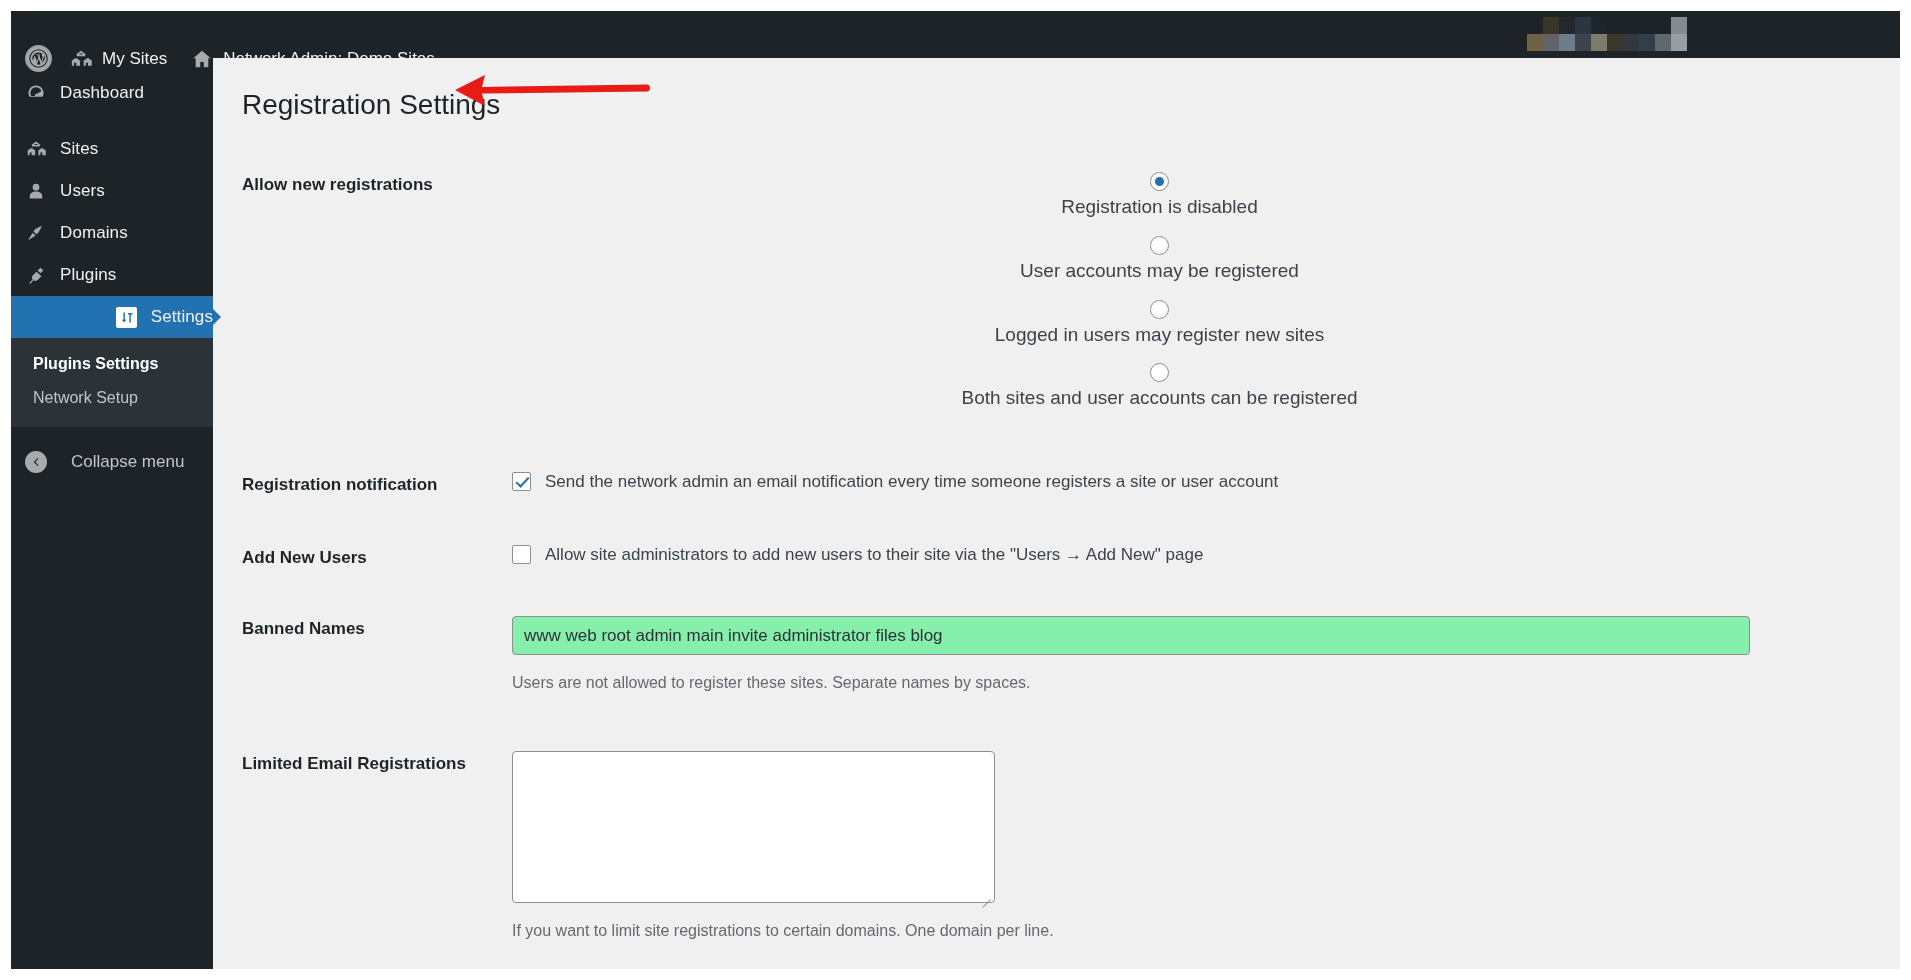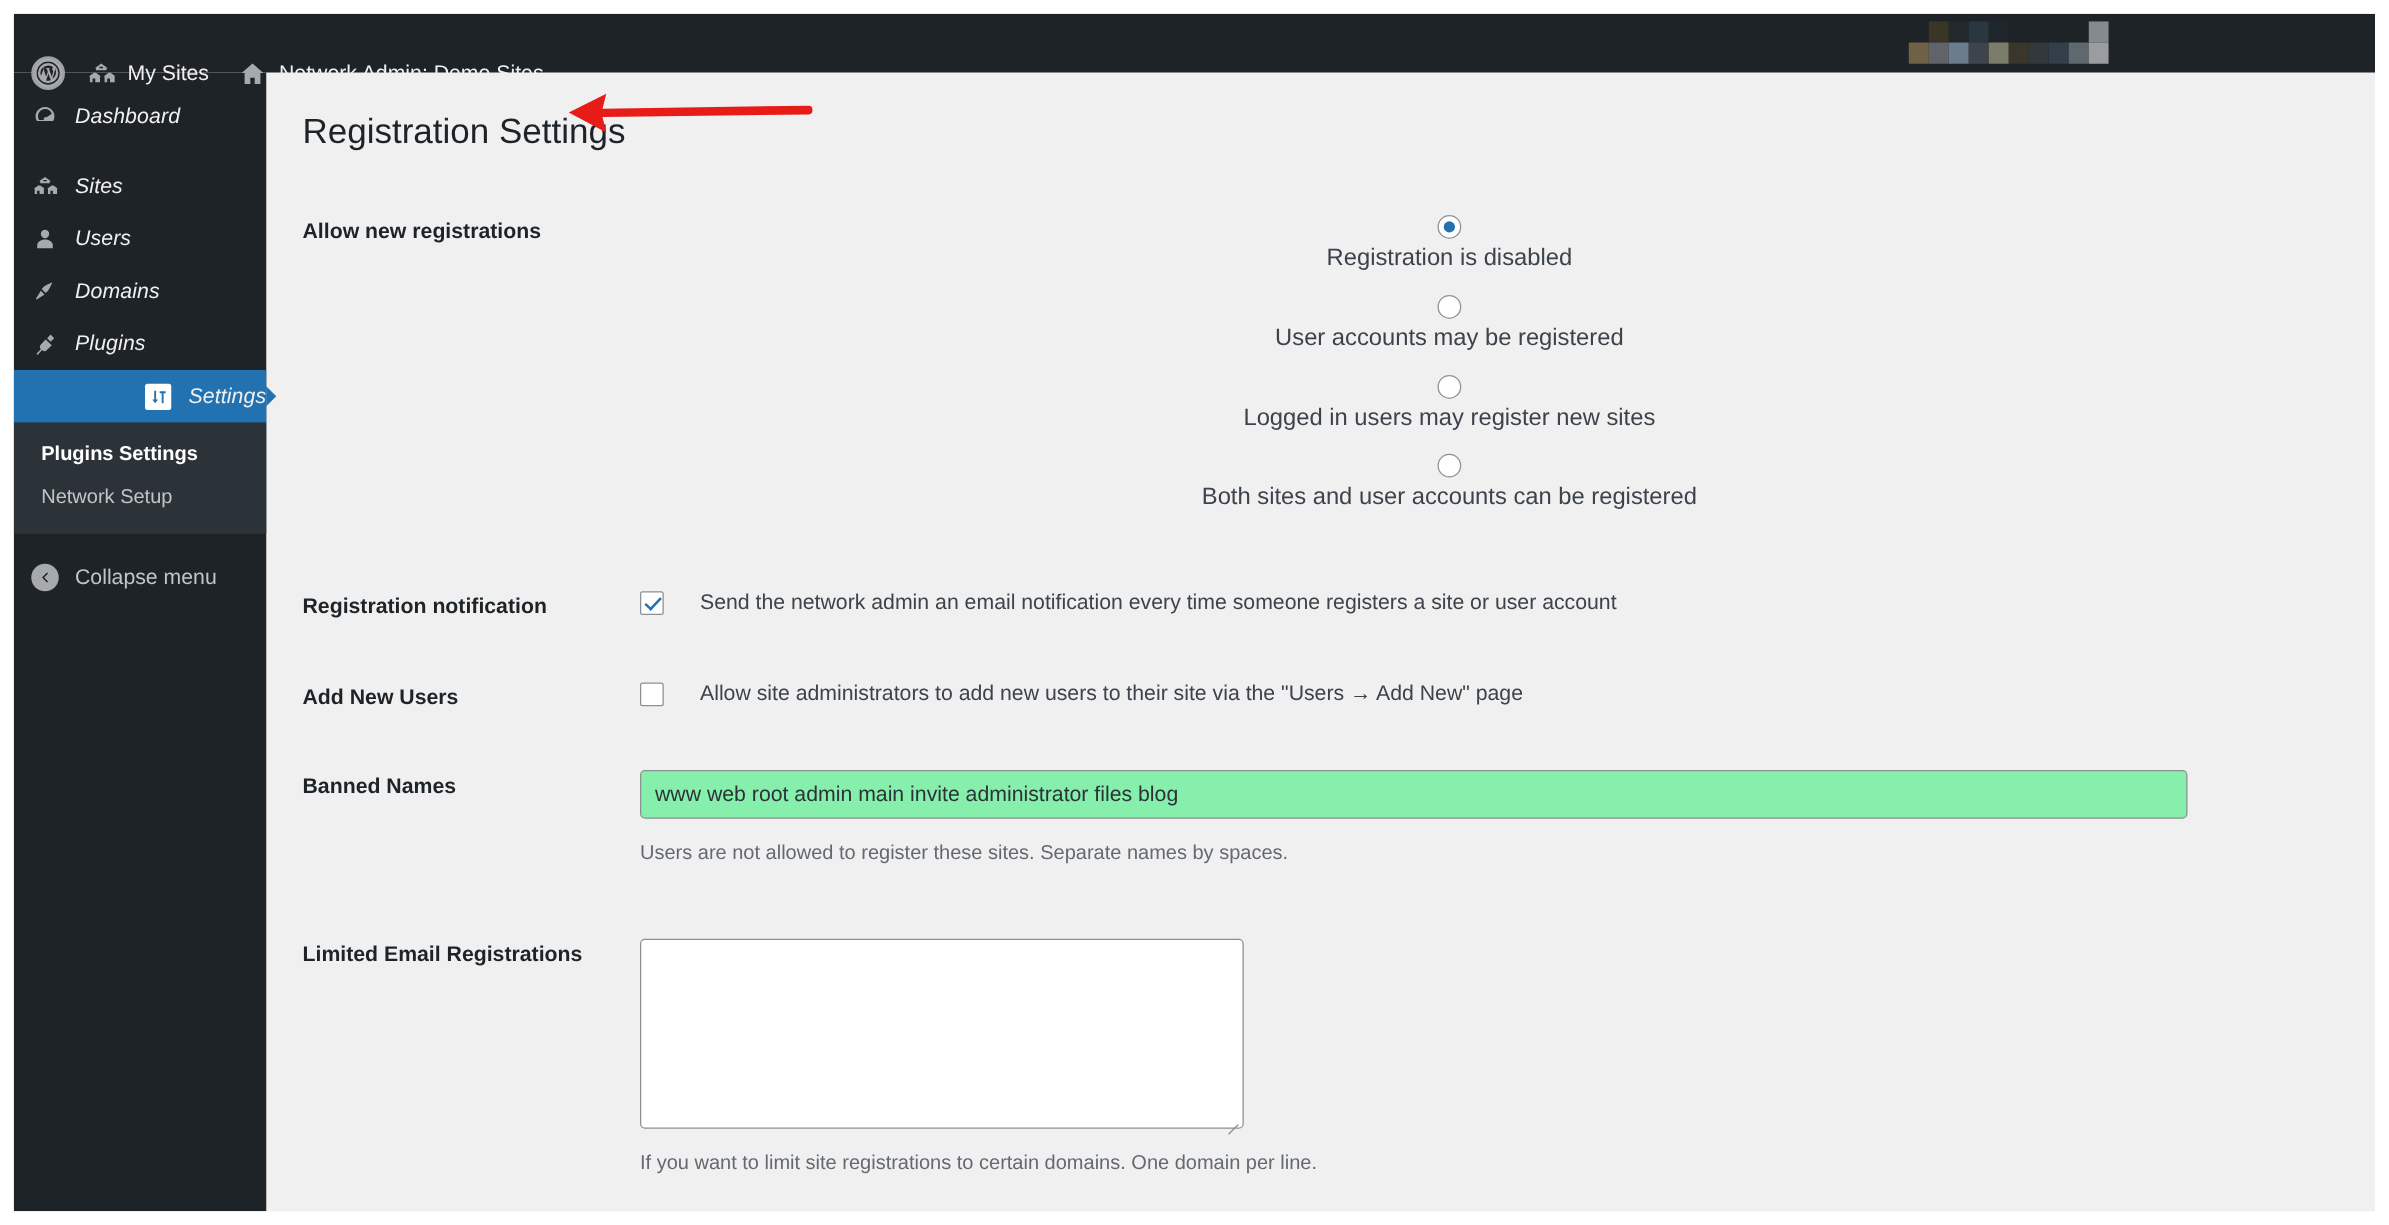--- a/index.html
+++ b/index.html
@@ -100,21 +100,20 @@
 
   .menu-item {
     display: flex;
     align-items: center;
     height: 42px;
     padding-left: 14px;
     gap: 13px;
     color: #f0f0f1;
     font-size: 17px;
     position: relative;
-    font-style: italic;
   }
   .menu-item .m-icon {
     width: 22px;
     display: flex; align-items: center; justify-content: center;
     color: #a7aaad;
   }
   .menu-item .m-label { color: #f0f0f1; letter-spacing: .1px; }
 
   .menu-sep { height: 14px; }
 
@@ -152,21 +151,21 @@
     padding: 5px 0 5px 22px;
     font-size: 16px;
     color: #c3c4c7;
     line-height: 1.5;
   }
   .submenu-item.active { color: #ffffff; font-weight: bold; }
 
   #collapse {
     display: flex;
     align-items: center;
-    gap: 13px;
+    gap: 24px;
     padding-left: 14px;
     height: 42px;
     margin-top: 14px;
     color: #c3c4c7;
     font-size: 17px;
   }
   .collapse-circle {
     width: 22px; height: 22px;
     border-radius: 50%;
     background: #a7aaad;
@@ -256,22 +255,22 @@
     position: absolute;
     left: 5.5px; top: 1px;
     width: 5px; height: 11px;
     border: solid #2271b1;
     border-width: 0 2.4px 2.4px 0;
     transform: rotate(43deg);
   }
 
   .check-row {
     display: flex;
-    align-items: flex-end;
-    gap: 29px;
+    align-items: flex-start;
+    gap: 14px;
     font-size: 17px;
     color: #3c434a;
   }
 
   .text-input {
     width: 1238px;
     height: 39px;
     background: #86efac;
     border: 1px solid #8c8f94;
     border-radius: 4px;

